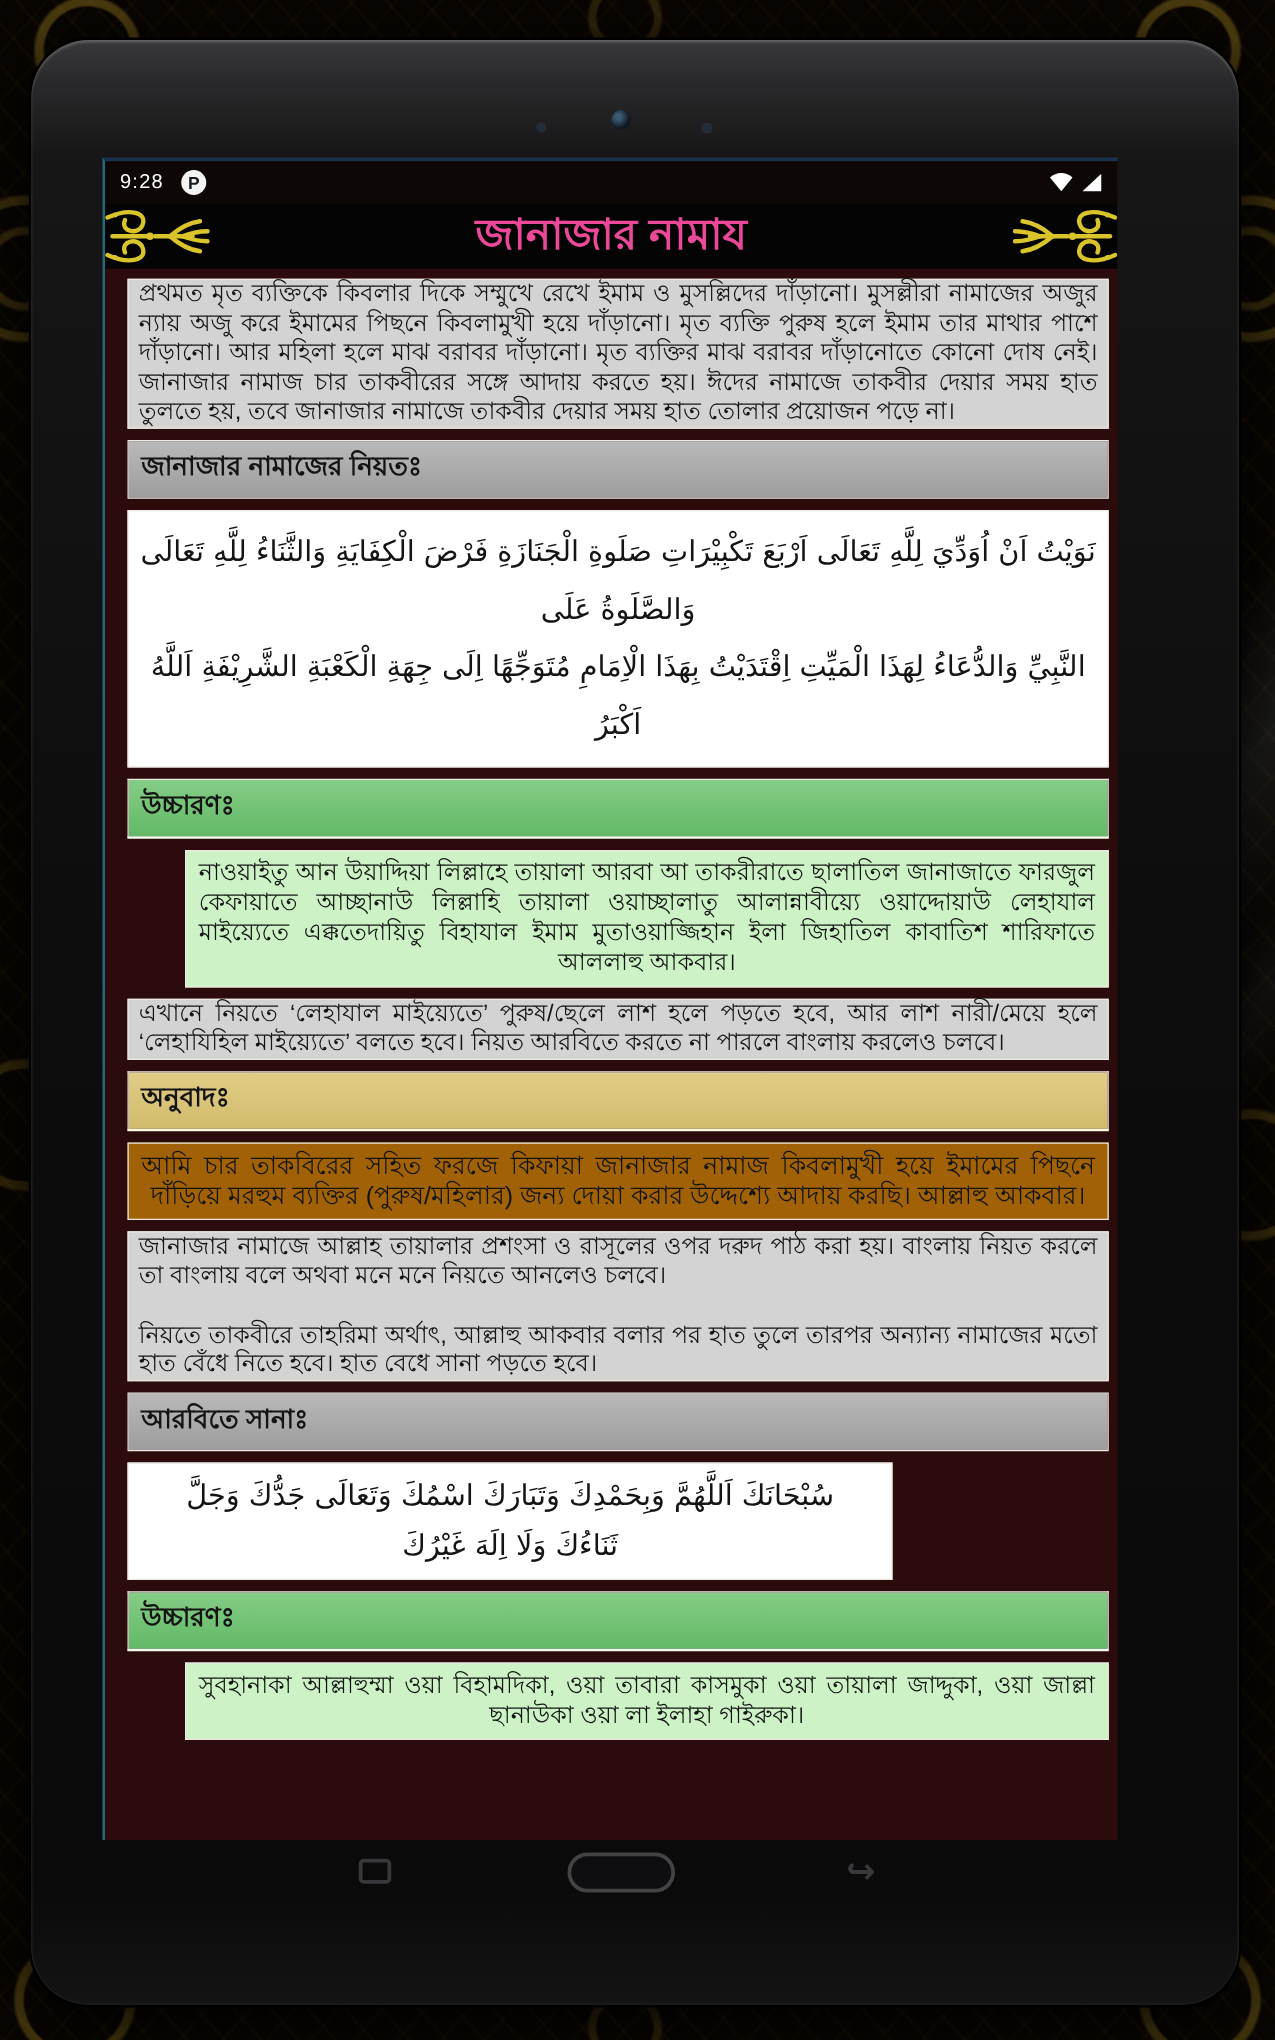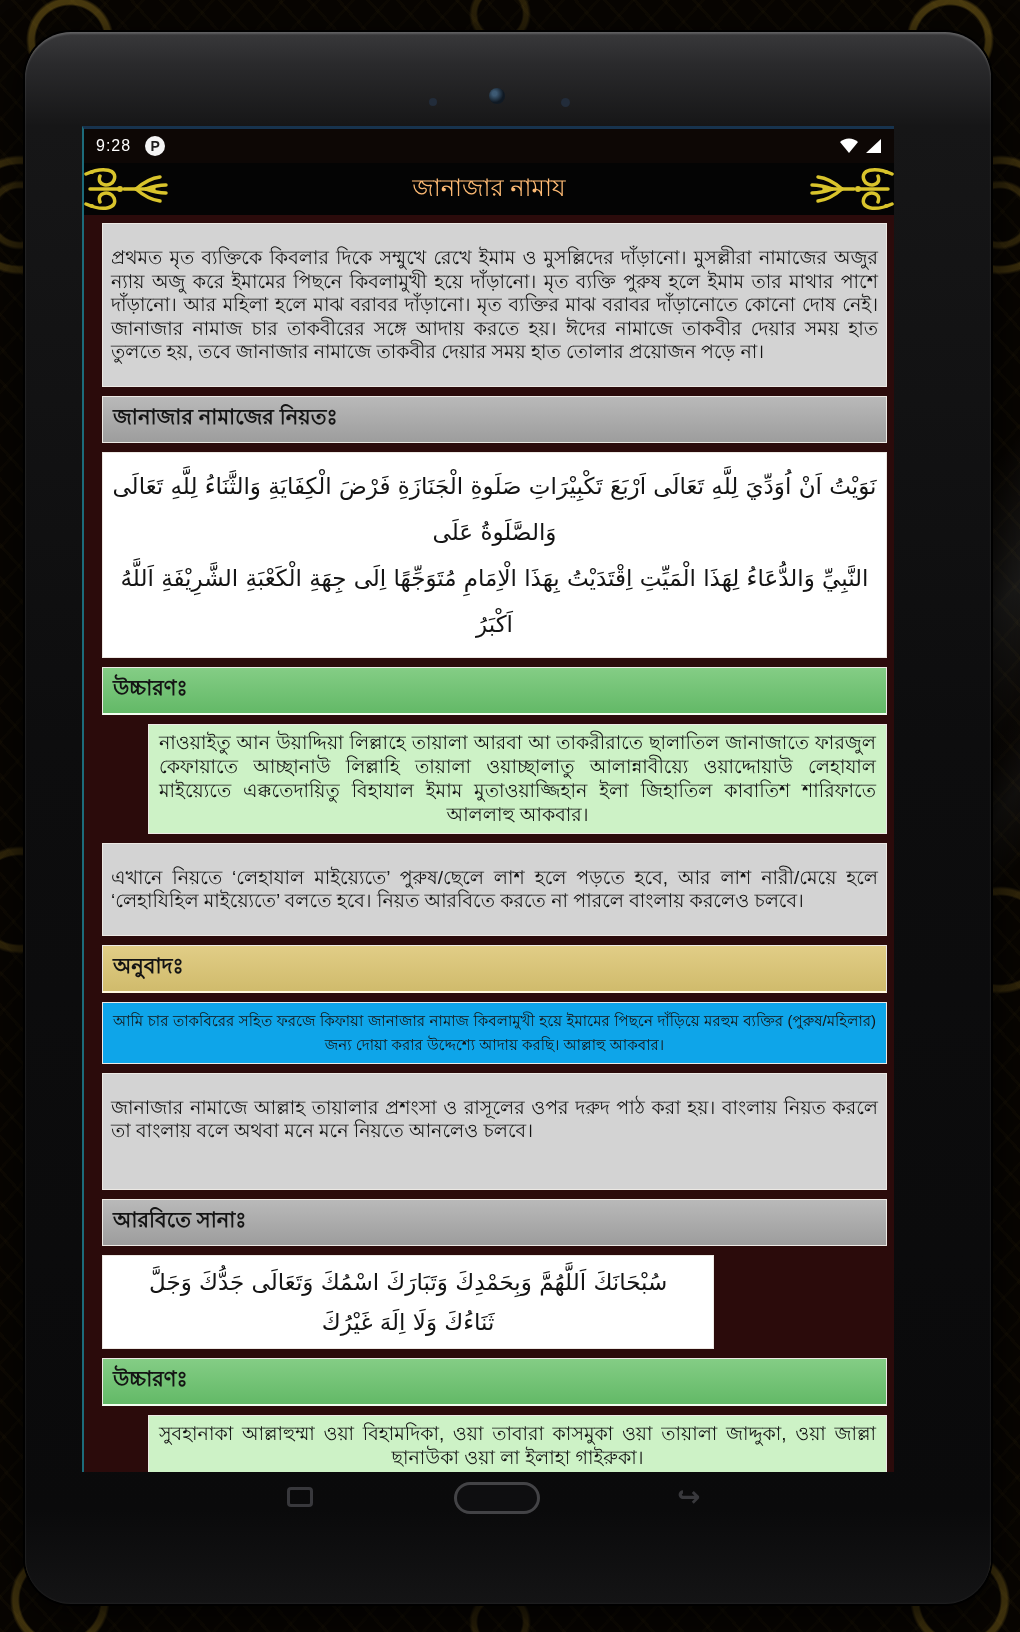--- a/index.html
+++ b/index.html
@@ -59,37 +59,37 @@
                color:#fff; font-size:16px; }
   .sb-time { letter-spacing:1px; }
   .sb-appicon { width:20px; height:20px; border-radius:50%; background:#f4f4f4; margin-left:14px;
                 display:flex; align-items:center; justify-content:center;
                 color:#1b1b1b; font-weight:bold; font-size:14px; line-height:1; }
   .sb-spacer { flex:1; }
   .sb-icons { display:flex; align-items:flex-end; gap:5px; }
 
   .appheader { height:52px; background:#040404; position:relative;
                display:flex; align-items:center; justify-content:center; }
-  .app-title { color:#fdba74; font-size:24px; font-weight:normal; }
+  .app-title { color:#ec4899; font-size:34px; font-weight:bold; }
   .flourish { position:absolute; top:1px; width:112px; height:50px; }
   .flourish.left { left:0; }
   .flourish.right { right:0; transform:scaleX(-1); }
 
   .content { position:relative; height:calc(100% - 86px); padding:8px 7px 0 18px; }
 
   .blk { margin-bottom:9px; border:1px solid #ece9e4; color:#141414; }
-  .p-gray  { background:#d3d3d3; font-size:19px; line-height:23.5px; padding:22px 8px;
+  .p-gray  { background:#d3d3d3; font-size:19px; line-height:23.5px; padding:0 8px;
              text-align:justify; }
   .hdr     { font-weight:bold; font-size:21px; padding:4px 10px 6px; }
   .h-gray  { background:linear-gradient(#b9b9b9,#9d9d9d); }
   .h-green { background:linear-gradient(#84cd85,#63b967); border-bottom:2px solid #f2fff0; }
   .b-green { background:#cdf2c6; font-size:19px; line-height:24px; padding:6px 10px;
              text-align:justify; text-align-last:center;margin-left:46px; }
   .h-tan   { background:linear-gradient(#e1cd86,#d0bb6c); border-bottom:2px solid #fff8dd; }
-  .b-tan   { background:#0ea5e9; font-size:15px; line-height:24px; padding:6px 10px;
+  .b-tan   { background:#a16207; font-size:20px; line-height:24px; padding:6px 10px;
              text-align:justify; text-align-last:center; }
   .arabic  { background:#ffffff; direction:rtl; text-align:center; font-size:23px;
              line-height:46px; padding:10px 8px; font-family:"DejaVu Sans",sans-serif; }
   .arabic.partial { width:78%; padding:6px 18px; line-height:40px; }
   .gap-para { height:24px; }
 </style>
 </head>
 <body>
 
 <div class="bg"></div>
@@ -169,20 +169,21 @@
       <div class="blk b-green">নাওয়াইতু আন উয়াদ্দিয়া লিল্লাহে তায়ালা আরবা আ তাকরীরাতে ছালাতিল জানাজাতে ফারজুল কেফায়াতে আচ্ছানাউ লিল্লাহি তায়ালা ওয়াচ্ছালাতু আলান্নাবীয়্যে ওয়াদ্দোয়াউ লেহাযাল মাইয়্যেতে এক্কতেদায়িতু বিহাযাল ইমাম মুতাওয়াজ্জিহান ইলা জিহাতিল কাবাতিশ শারিফাতে আললাহু আকবার।</div>
 
       <div class="blk p-gray">এখানে নিয়তে ‘লেহাযাল মাইয়্যেতে’ পুরুষ/ছেলে লাশ হলে পড়তে হবে, আর লাশ নারী/মেয়ে হলে ‘লেহাযিহিল মাইয়্যেতে’ বলতে হবে। নিয়ত আরবিতে করতে না পারলে বাংলায় করলেও চলবে।</div>
 
       <div class="blk hdr h-tan">অনুবাদঃ</div>
       <div class="blk b-tan">আমি চার তাকবিরের সহিত ফরজে কিফায়া জানাজার নামাজ কিবলামুখী হয়ে ইমামের পিছনে দাঁড়িয়ে মরহুম ব্যক্তির (পুরুষ/মহিলার) জন্য দোয়া করার উদ্দেশ্যে আদায় করছি। আল্লাহু আকবার।</div>
 
       <div class="blk p-gray">
         <div>জানাজার নামাজে আল্লাহ তায়ালার প্রশংসা ও রাসূলের ওপর দরুদ পাঠ করা হয়। বাংলায় নিয়ত করলে তা বাংলায় বলে অথবা মনে মনে নিয়তে আনলেও চলবে।</div>
         <div class="gap-para"></div>
+        <div>নিয়তে তাকবীরে তাহরিমা অর্থাৎ, আল্লাহু আকবার বলার পর হাত তুলে তারপর অন্যান্য নামাজের মতো হাত বেঁধে নিতে হবে। হাত বেধে সানা পড়তে হবে।</div>
       </div>
 
       <div class="blk hdr h-gray">আরবিতে সানাঃ</div>
 
       <div class="blk arabic partial">
         <div>سُبْحَانَكَ اَللَّهُمَّ وَبِحَمْدِكَ وَتَبَارَكَ اسْمُكَ وَتَعَالَى جَدُّكَ وَجَلَّ ثَنَاءُكَ وَلَا اِلَهَ غَيْرُكَ</div>
       </div>
 
       <div class="blk hdr h-green">উচ্চারণঃ</div>
       <div class="blk b-green">সুবহানাকা আল্লাহুম্মা ওয়া বিহামদিকা, ওয়া তাবারা কাসমুকা ওয়া তায়ালা জাদ্দুকা, ওয়া জাল্লা ছানাউকা ওয়া লা ইলাহা গাইরুকা।</div>

